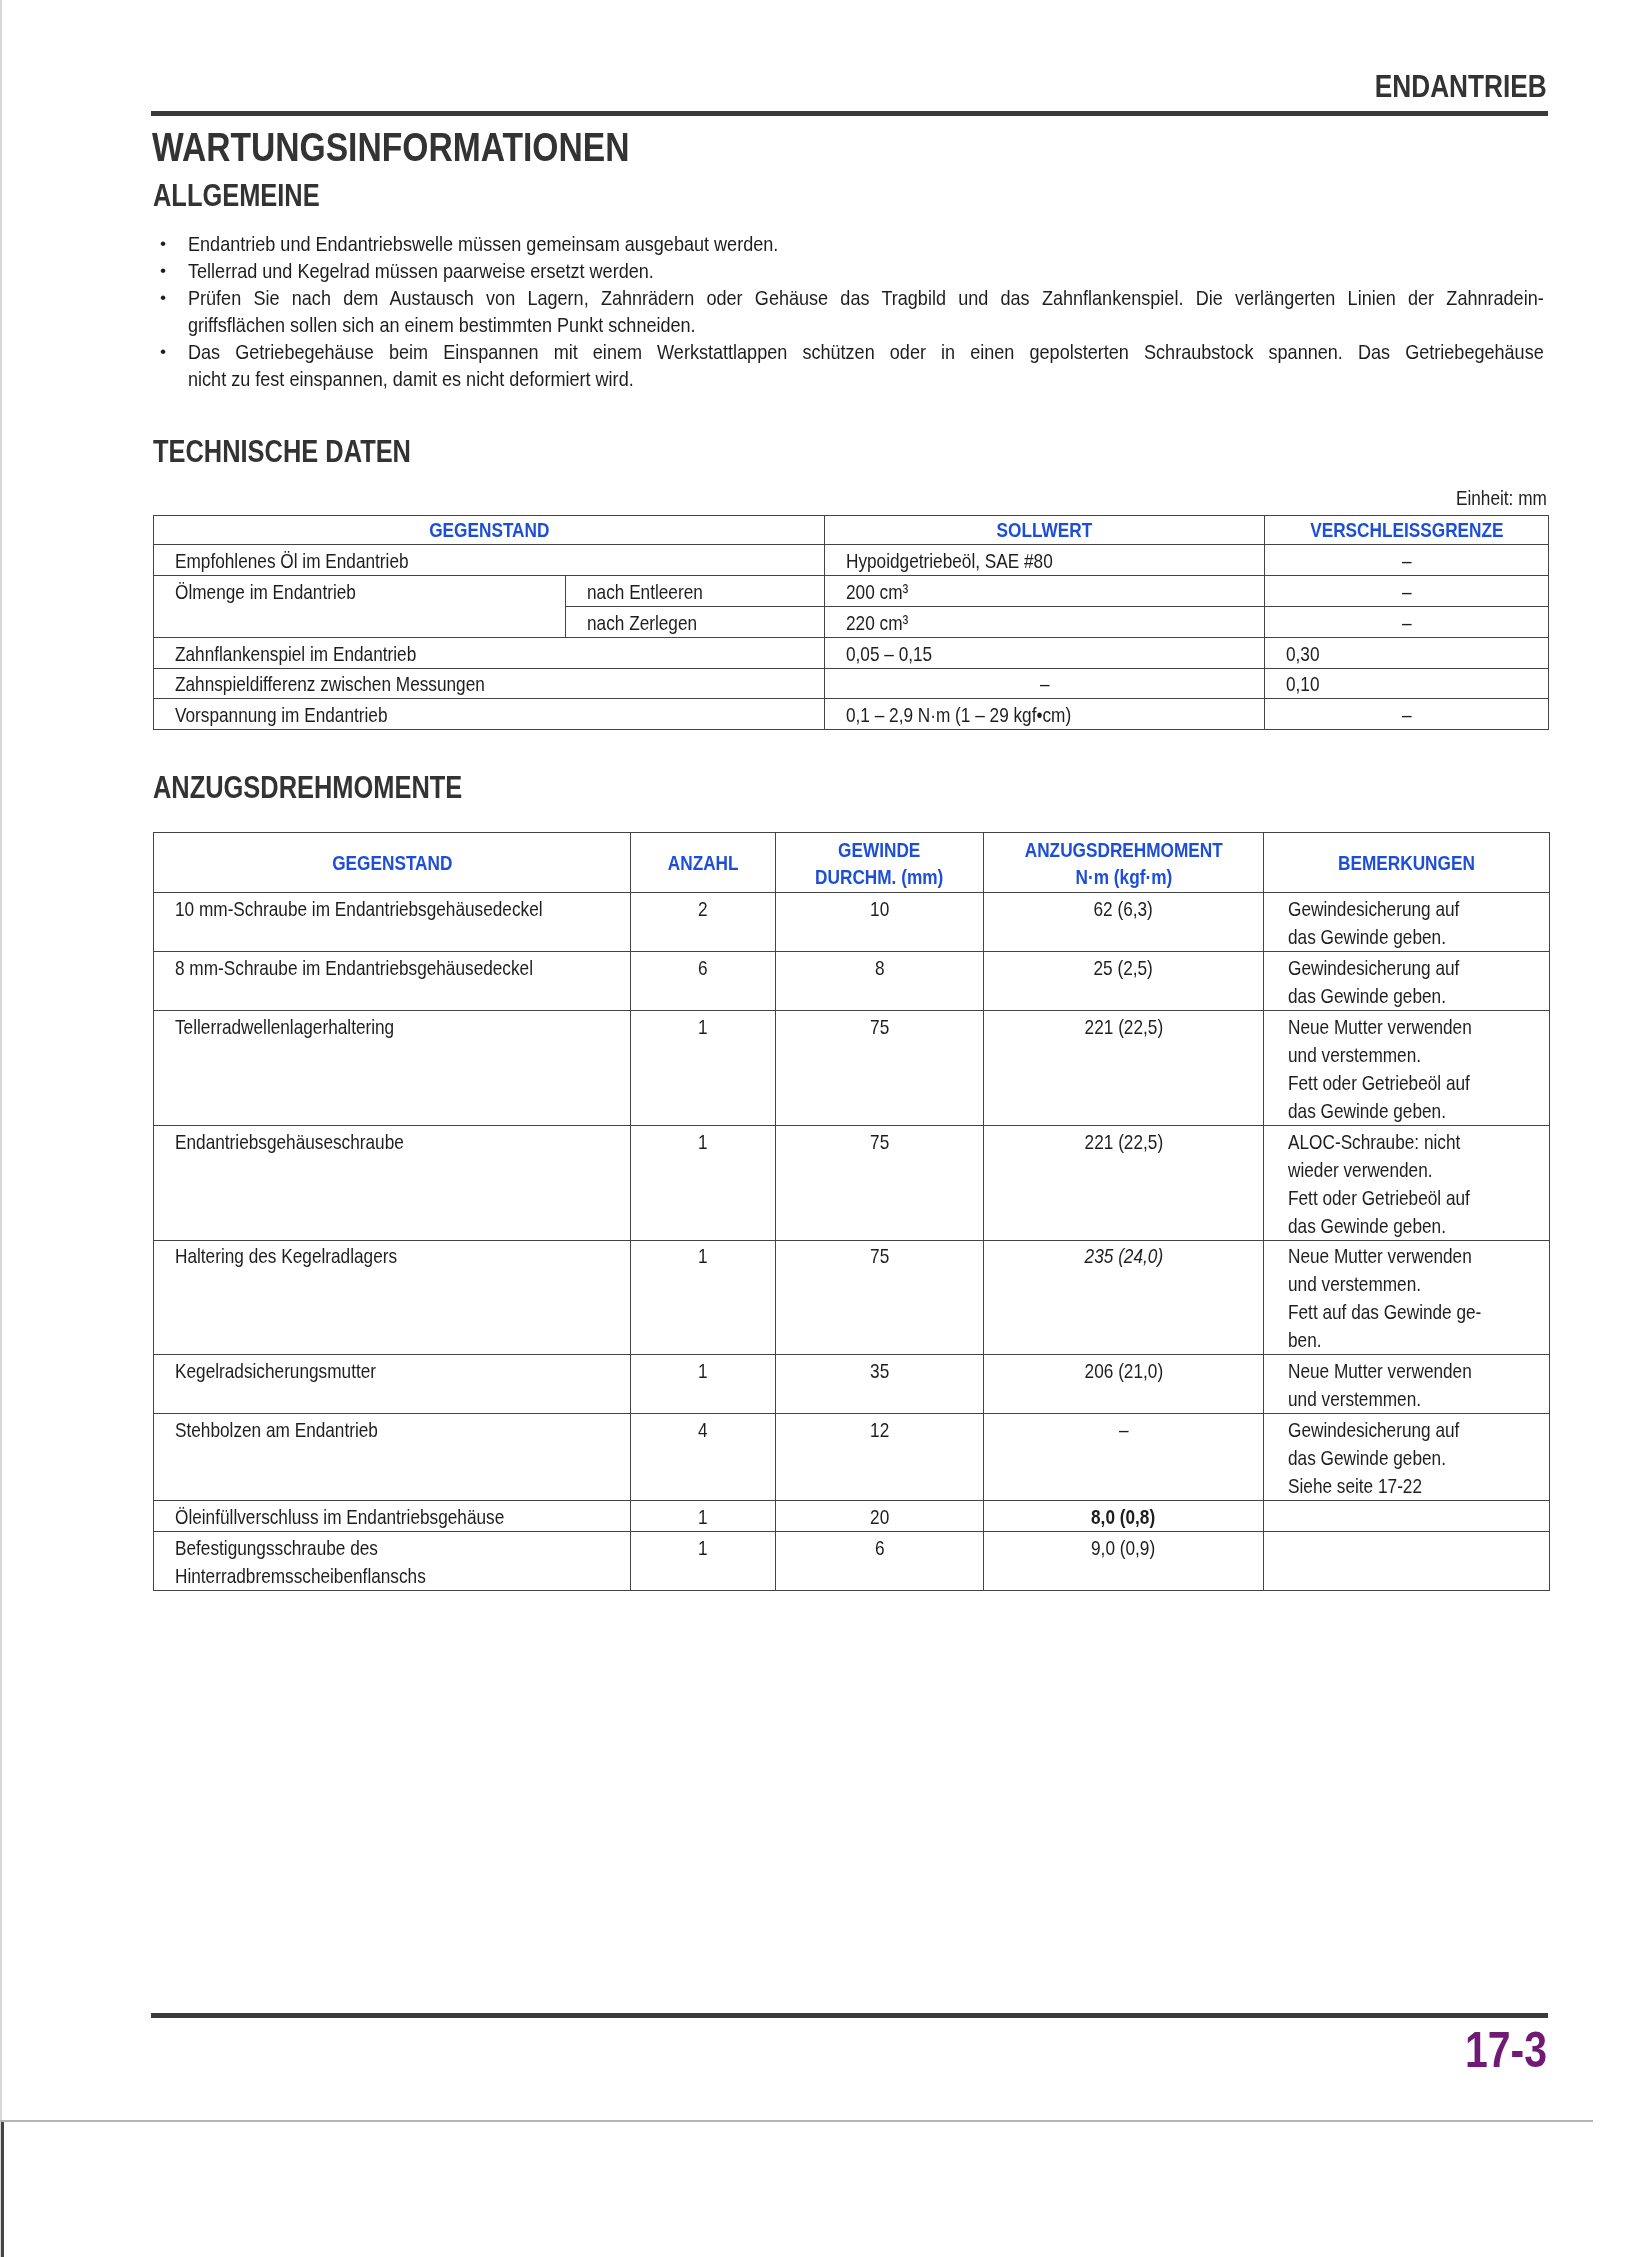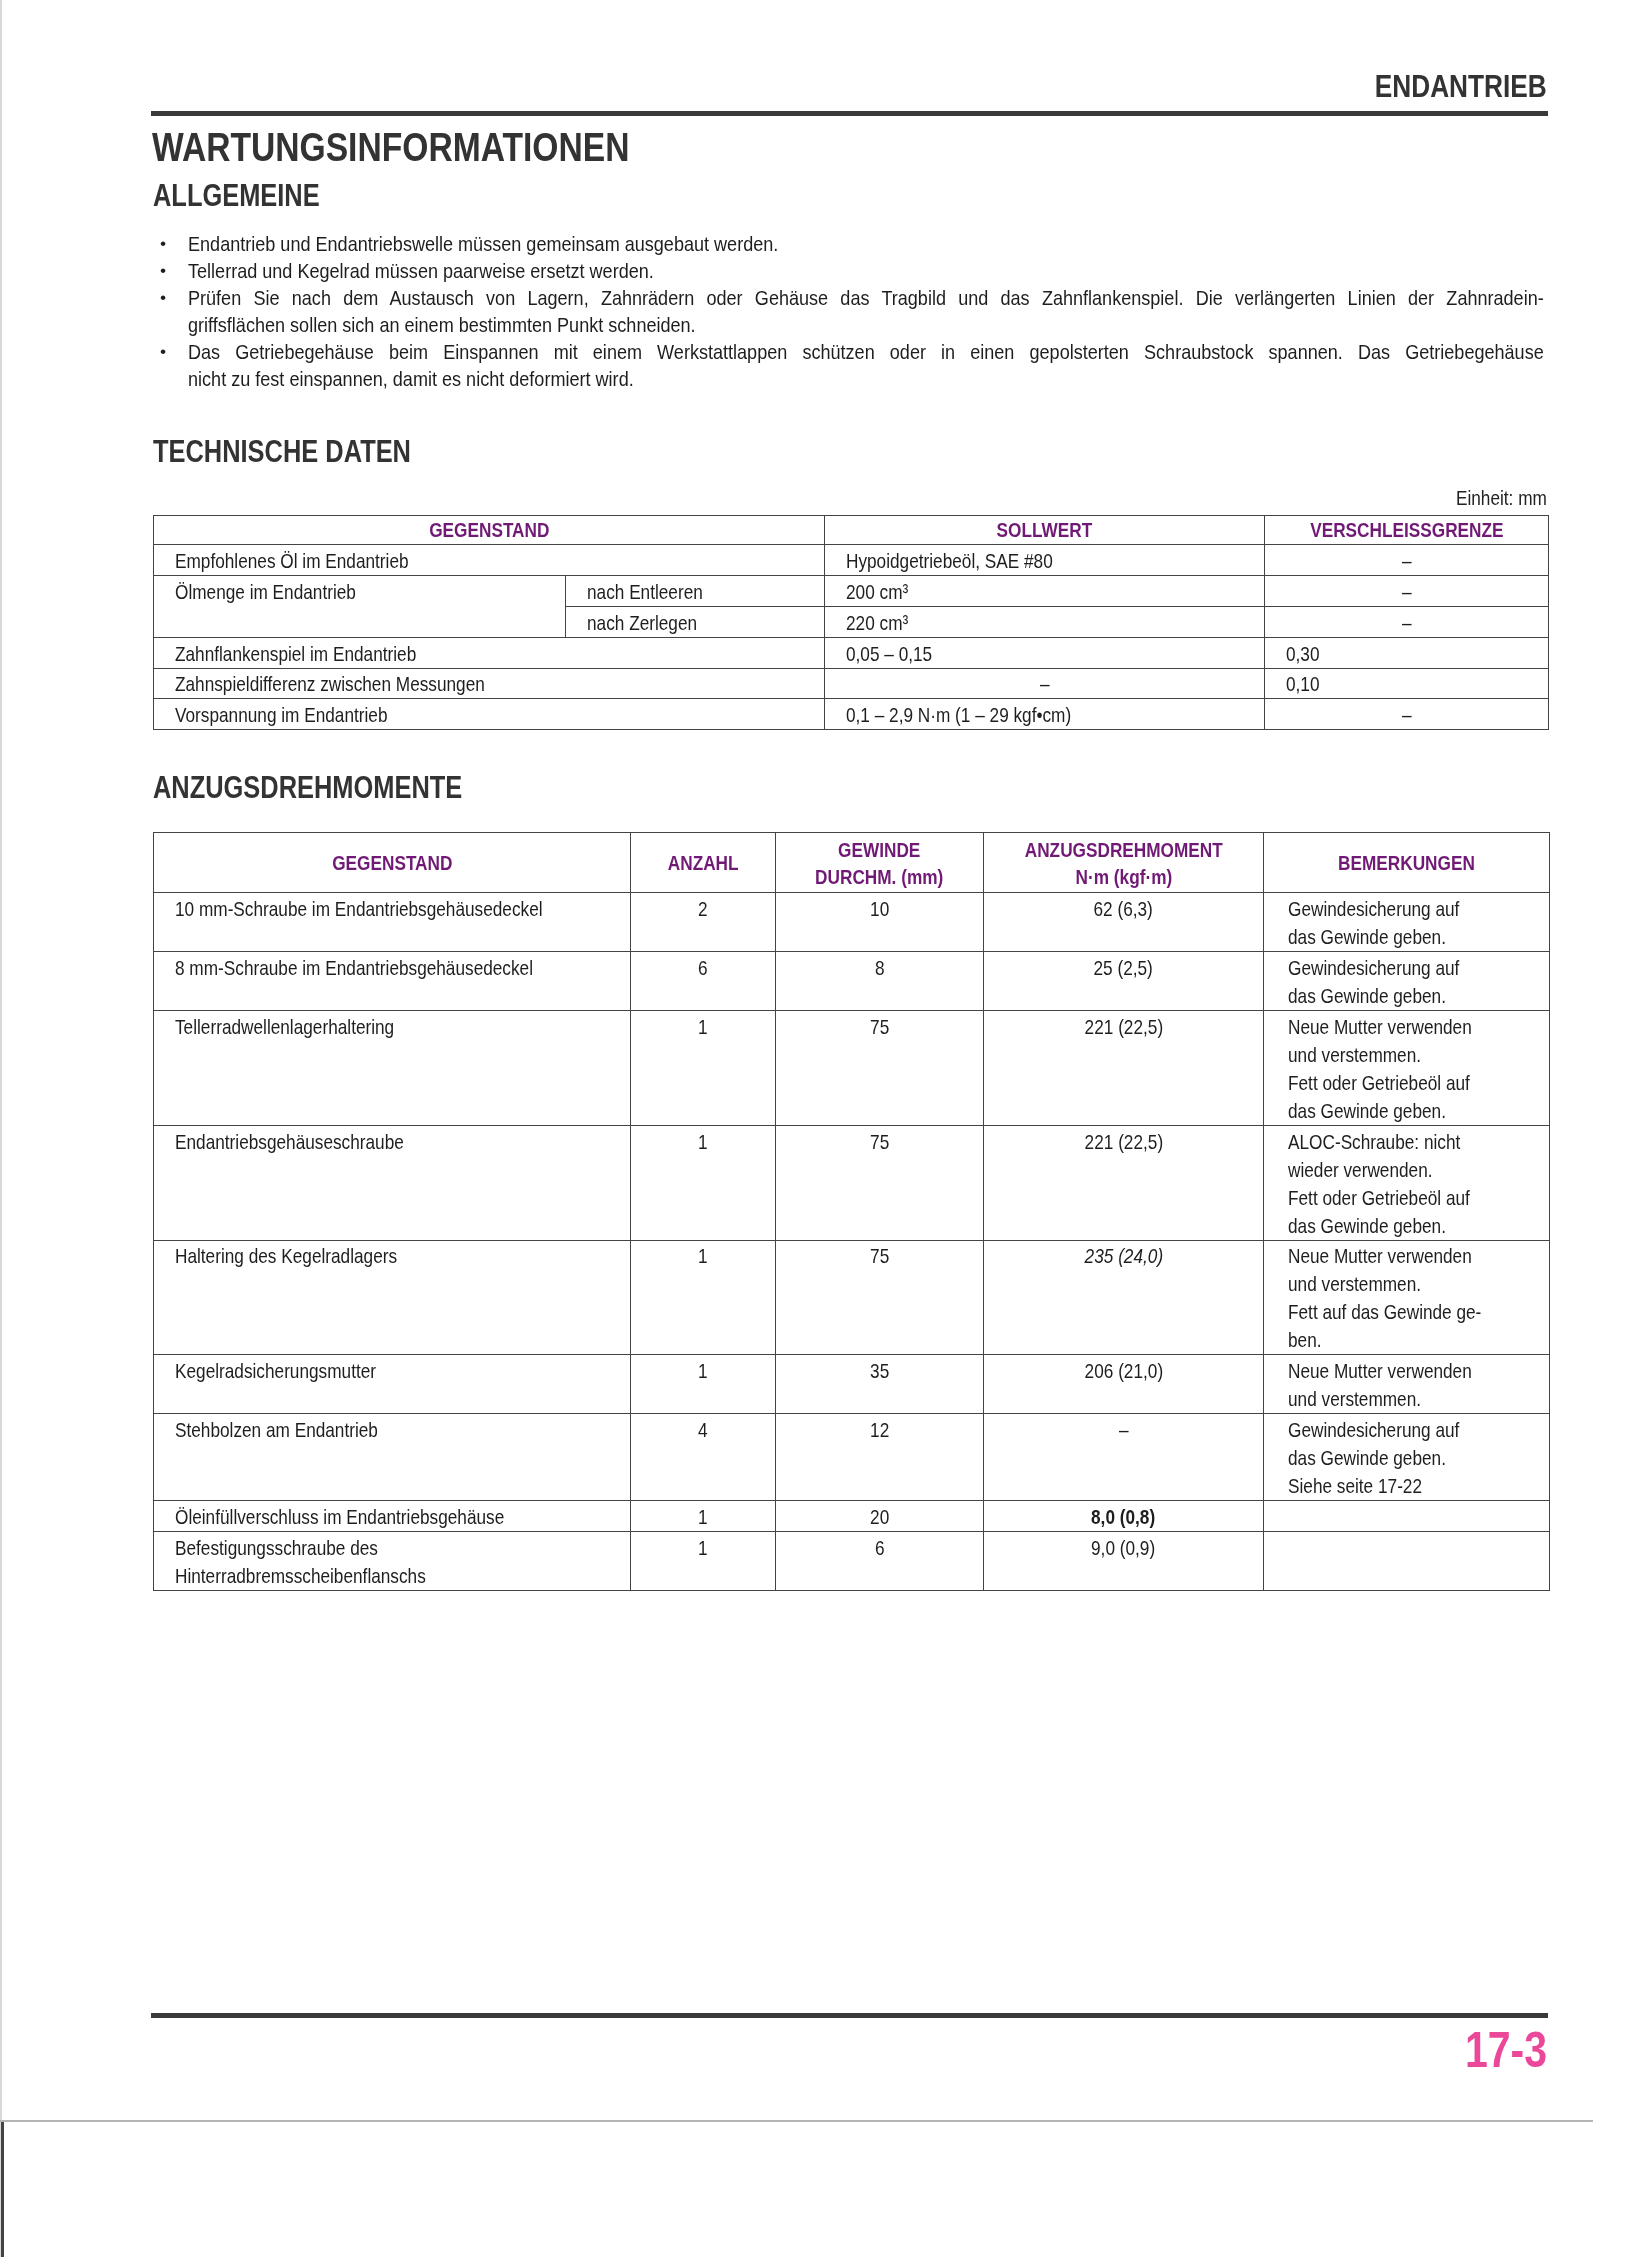--- a/index.html
+++ b/index.html
@@ -10,36 +10,36 @@
   .condc { display: inline-block; transform-origin: center top; transform: scaleX(0.82); white-space: nowrap; }
   .condr { display: inline-block; transform-origin: right top; transform: scaleX(0.82); white-space: nowrap; }
 
   .page-side-line { left: 0; top: 0; width: 1.9px; height: 2257px; background: #d8d8d8; }
   .page-side-line-bottom { left: 1px; top: 2122px; width: 2.9px; height: 135px; background: #444; }
   .page-bottom-edge { left: 0; top: 2120px; width: 1593px; height: 1.9px; background: #b5b5b5; }
 
   .chapter { right: 94px; top: 68px; font-size: 32px; font-weight: bold; color: #333; text-align: right; }
   .rule-top { left: 151px; top: 111px; width: 1397px; height: 4.8px; background: #3a3a3a; }
   .rule-bottom { left: 151px; top: 2013px; width: 1397px; height: 4.8px; background: #3a3a3a; }
-  .pagenum { right: 94px; top: 2021px; font-size: 50px; font-weight: bold; color: #ec4899; }
+  .pagenum { right: 94px; top: 2021px; font-size: 50px; font-weight: bold; color: #701a75; }
 
   .h1 { left: 152px; top: 124px; font-size: 41px; font-weight: bold; color: #333; }
   .h2 { left: 153px; font-size: 31px; font-weight: bold; color: #333; }
 
   .bullets { left: 160px; top: 230px; width: 1387px; font-size: 21px; line-height: 27px; color: #1e1e1e; }
   .bullet { display: flex; }
   .bullet .dot { width: 28px; flex: none; font-size: 17.4px; }
   .bullet .btxt { flex: 1; }
   .bullet .btxt span { display: block; transform-origin: left top; transform: scaleX(0.86); width: 116%; text-align: justify; }
 
   .unit { right: 94px; top: 486px; font-size: 21px; color: #222; }
 
   table.grid { position: absolute; border-collapse: collapse; table-layout: fixed; font-size: 21px; color: #1e1e1e; }
   table.grid td, table.grid th { border: 1.4px solid #444; padding: 0; vertical-align: top; overflow: hidden; }
-  table.grid th { font-weight: bold; color: #701a75; vertical-align: middle; text-align: center; }
+  table.grid th { font-weight: bold; color: #1d4ed8; vertical-align: middle; text-align: center; }
   .cell { padding: 1.9px 0 0 21px; line-height: 28px; }
   .cellc { text-align: center; line-height: 28px; padding-top: 1.9px; }
   .cellr { padding: 1.9px 0 0 24px; line-height: 28px; }
 
   #tech { left: 153px; top: 515px; width: 1395px; }
   #tech th { height: 28px; }
   #tech td { height: 28px; }
 
   #torque { left: 153px; top: 832px; width: 1395px; }
   #torque th { height: 59px; line-height: 27px; }

